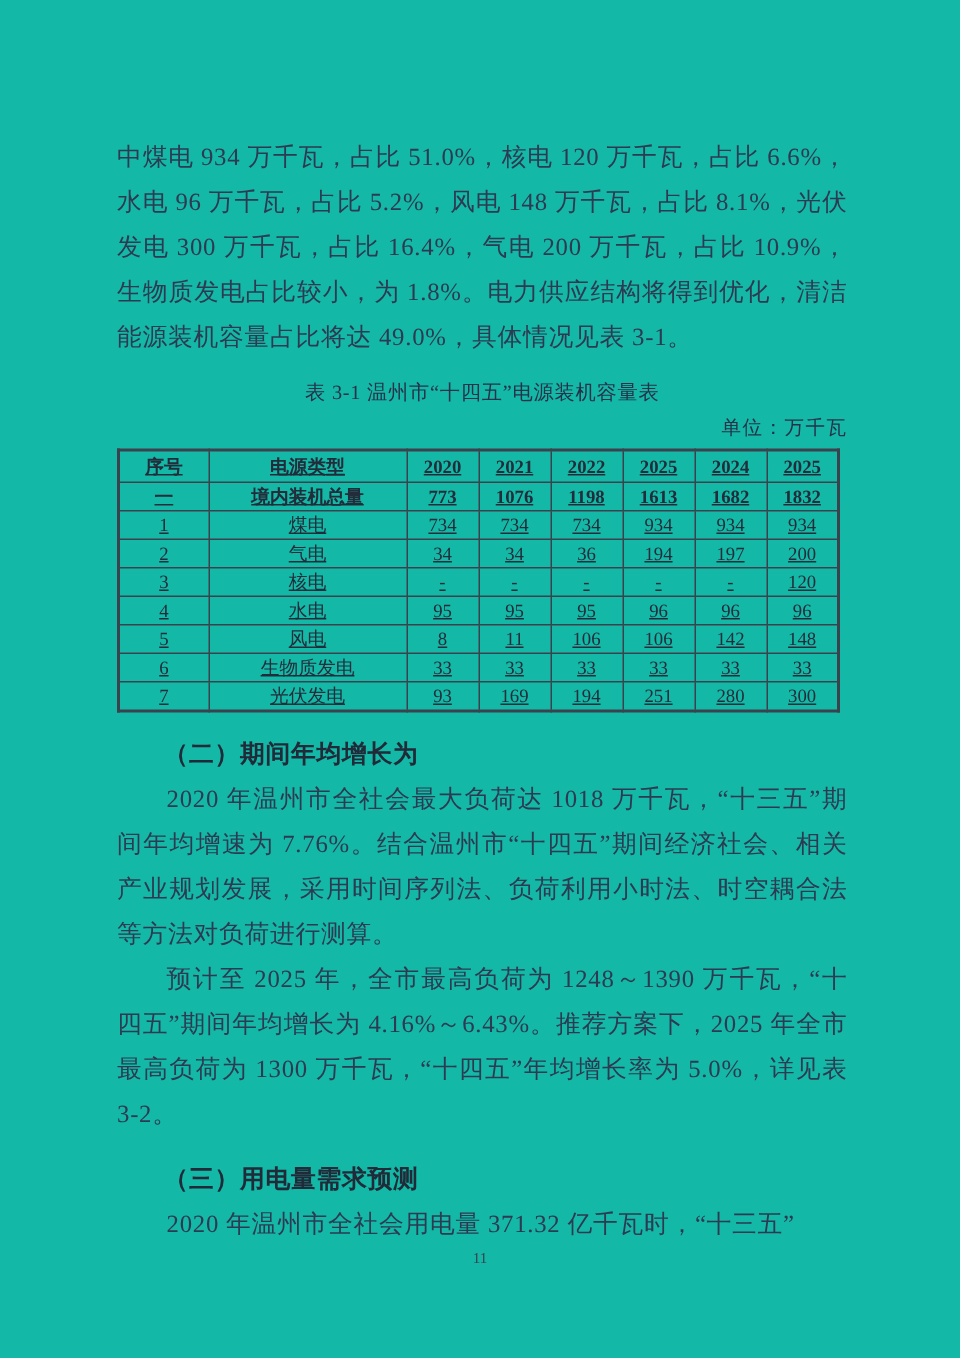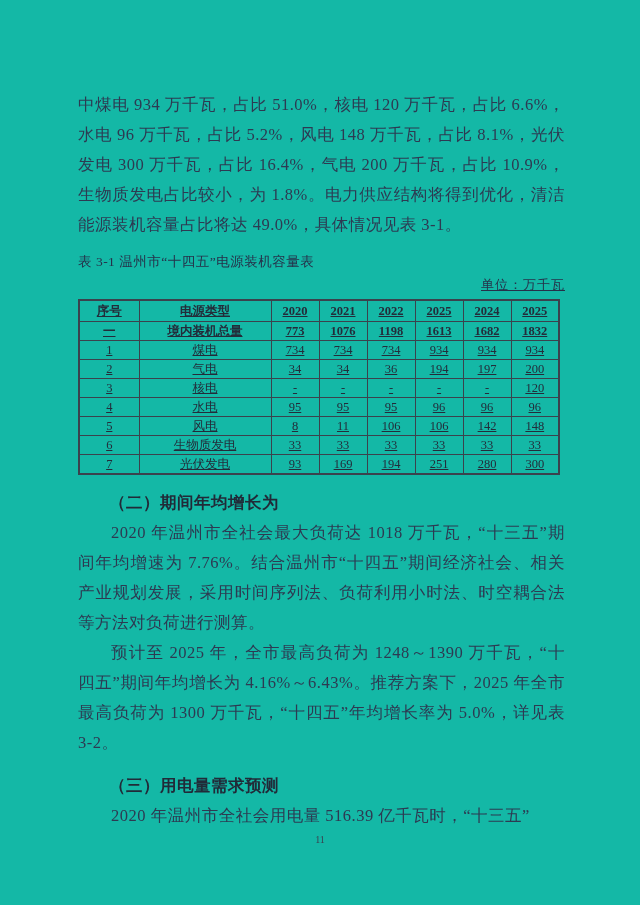--- a/index.html
+++ b/index.html
@@ -24,31 +24,31 @@
     margin: 0;
     font-size: 16.5px;
     line-height: 30px;
     text-align: justify;
     text-justify: inter-ideograph;
     letter-spacing: 0.5px;
   }
   .para.indent { text-indent: 33px; }
   .table-caption {
     margin-top: 13px;
+    text-align: center;
     font-size: 13.5px;
     color: #26314a;
     letter-spacing: 0.5px;
   }
   .unit-label {
     margin-top: 5px;
     text-align: right;
     font-size: 13px;
     color: #26314a;
     letter-spacing: 1px;
-    text-decoration: underline;
   }
   table.cap-table {
     margin-top: 5px;
     width: 482px;
     border-collapse: collapse;
     table-layout: fixed;
     border: 2px solid #3b424d;
     color: #232c3a;
     text-decoration: underline;
   }
@@ -201,18 +201,18 @@
           <td>300</td>
         </tr>
       </tbody>
     </table>
 
     <h3 class="section-heading">（二）期间年均增长为</h3>
     <p class="para indent">2020 年温州市全社会最大负荷达 1018 万千瓦，“十三五”期间年均增速为 7.76%。结合温州市“十四五”期间经济社会、相关产业规划发展，采用时间序列法、负荷利用小时法、时空耦合法等方法对负荷进行测算。</p>
     <p class="para indent">预计至 2025 年，全市最高负荷为 1248～1390 万千瓦，“十四五”期间年均增长为 4.16%～6.43%。推荐方案下，2025 年全市最高负荷为 1300 万千瓦，“十四五”年均增长率为 5.0%，详见表 3-2。</p>
 
     <h3 class="section-heading">（三）用电量需求预测</h3>
-    <p class="para indent">2020 年温州市全社会用电量 516.39 亿千瓦时，“十三五”</p>
+    <p class="para indent">2020 年温州市全社会用电量 371.32 亿千瓦时，“十三五”</p>
 
   </div>
 
   <div class="page-number">11</div>
 </div>
 
 </body></html>

